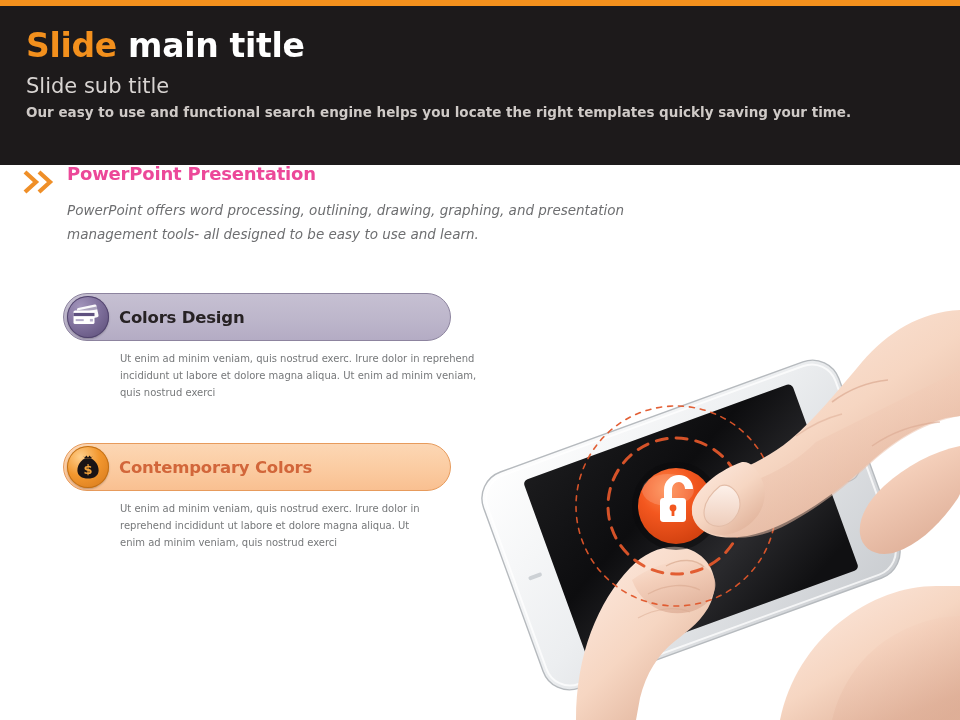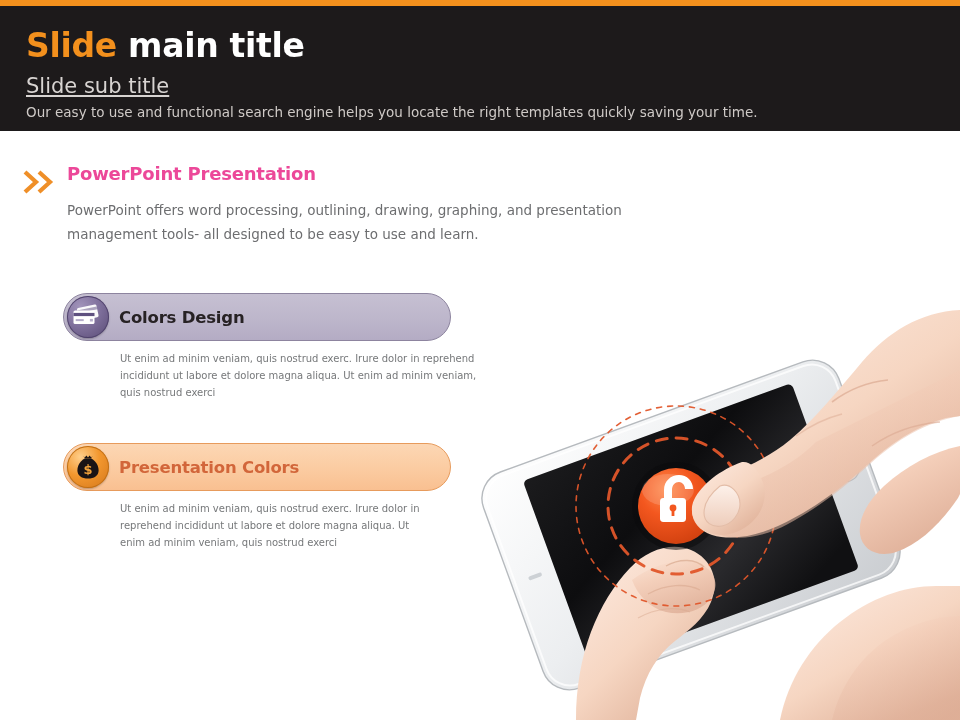--- a/index.html
+++ b/index.html
@@ -17,42 +17,41 @@
   }
 
   
   .accent-bar {
     position: absolute; left: 0; top: 0;
     width: 960px; height: 6px;
     background: #f3901d;
   }
   .header {
     position: absolute; left: 0; top: 6px;
-    width: 960px; height: 125px;
+    width: 960px; height: 159px;
     background: #1d1a1b;
   }
   .main-title {
     position: absolute; left: 26px; top: 20px;
     font-family: "DejaVu Sans", sans-serif;
     font-size: 33px; font-weight: bold;
     letter-spacing: -0.3px;
     color: #ffffff;
     white-space: nowrap;
   }
   .main-title .hl { color: #f3901d; }
   .sub-title {
     position: absolute; left: 26px; top: 68px;
     font-size: 21px; font-weight: normal;
     color: #d8d4d2;
     white-space: nowrap;
-    text-decoration: underline;
   }
   .header-desc {
     position: absolute; left: 26px; top: 98px;
-    font-size: 13.5px; font-weight: normal;
+    font-size: 13.5px; font-weight: bold;
     color: #cfcac7;
     white-space: nowrap;
   }
 
   
   .intro {
     position: absolute; left: 22px; top: 163px;
     width: 620px;
   }
   .chev-icon {
@@ -65,20 +64,21 @@
     color: #ec4899;
     letter-spacing: -0.2px;
     white-space: nowrap;
   }
   .intro-body {
     position: absolute; left: 45px; top: 35px;
     width: 580px;
     font-size: 13.5px;
     line-height: 24px;
     color: #6d6e70;
+    font-style: italic;
   }
 
   
   .pill {
     position: absolute;
     width: 388px; height: 48px;
     border-radius: 26px;
     box-sizing: border-box;
   }
   .pill.one {
@@ -182,21 +182,21 @@
   <div class="pill two">
     <span class="pill-icon">
       <svg width="42" height="42" viewBox="0 0 42 42">
         <g fill="#1a1415">
           <path d="M16.2 9.8 L18 12.4 L24 12.4 L25.8 9.8 L24.2 11.6 L22.6 9.4 L21 11.6 L19.4 9.4 L17.8 11.6 Z"></path>
           <path d="M17.6 12.6 C13.4 15.0 10.4 19.6 10.4 24.4 C10.4 29.4 14.9 32.6 21 32.6 C27.1 32.6 31.6 29.4 31.6 24.4 C31.6 19.6 28.6 15.0 24.4 12.6 Z"></path>
         </g>
         <text x="21" y="27.6" text-anchor="middle" font-family="DejaVu Sans, sans-serif" font-size="13" font-weight="bold" fill="#f2a23a">$</text>
       </svg>
     </span>
-    <span class="pill-label">Presentation Colors</span>
+    <span class="pill-label">Contemporary Colors</span>
   </div>
   <div class="feature-body two">Ut enim ad minim veniam, quis nostrud exerc. Irure dolor in reprehend incididunt ut labore et dolore magna aliqua. Ut enim ad minim veniam, quis nostrud exerci</div>
 
   <div class="photo">
     <svg width="480" height="470" viewBox="0 0 480 470">
       <defs>
         <linearGradient id="phoneBody" x1="0" y1="0" x2="1" y2="1">
           <stop offset="0%" stop-color="#ffffff"></stop>
           <stop offset="45%" stop-color="#eceef0"></stop>
           <stop offset="100%" stop-color="#c9ccd0"></stop>

